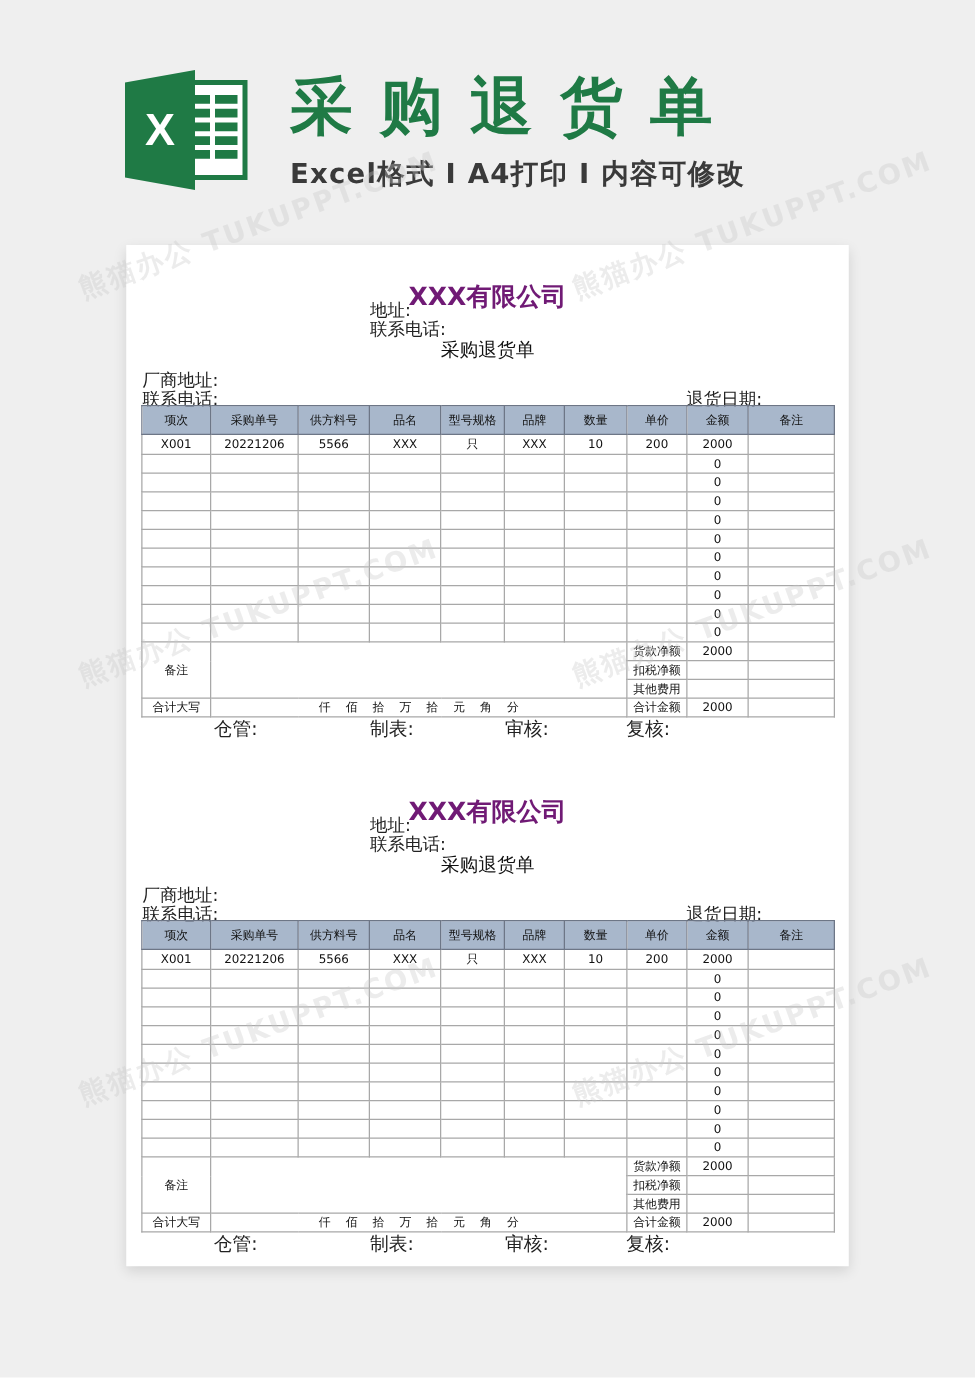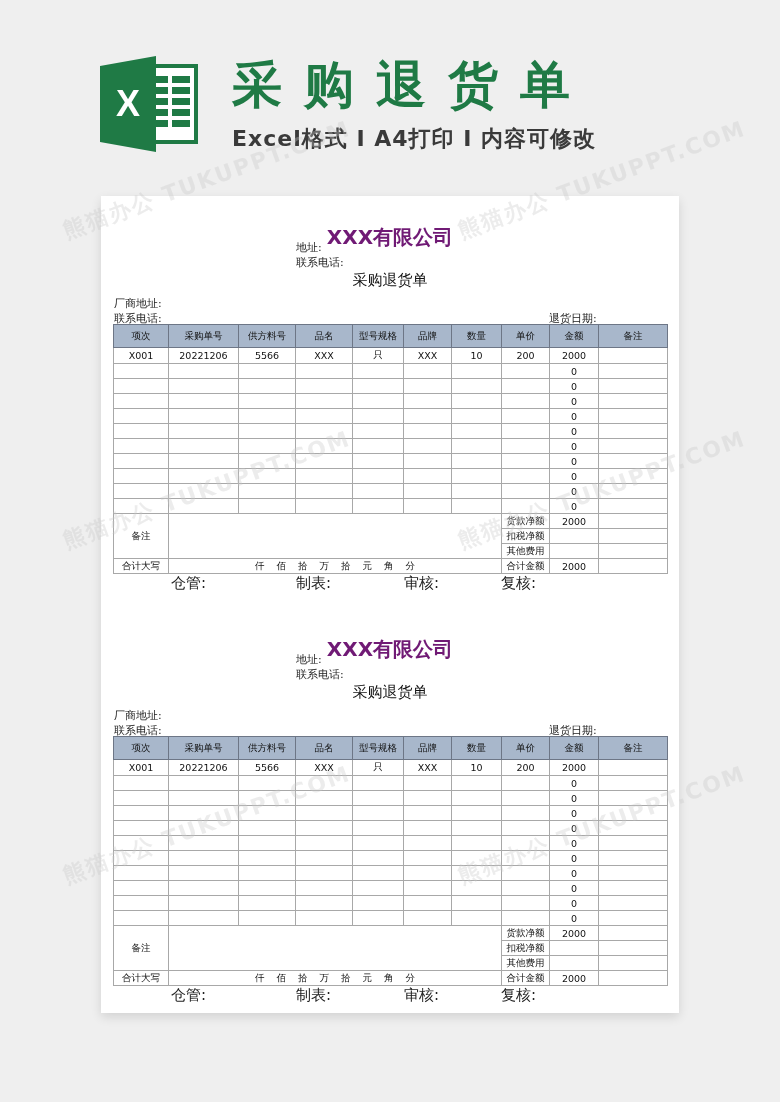--- a/index.html
+++ b/index.html
@@ -29,21 +29,21 @@
   }
   .paper {
     position: absolute; left: 101px; top: 196px; width: 578px; height: 817px;
     background: #fff; box-shadow: 0 4px 10px rgba(0,0,0,0.12);
   }
   .form { position: absolute; left: 0; width: 578px; height: 400px; }
   .company {
     position: absolute; top: 28px; left: 0; width: 578px; text-align: center;
     font-size: 20px; font-weight: bold; color: #701a75;
   }
-  .small { font-size: 11px; color: #222; position: absolute; white-space: nowrap; }
+  .small { font-size: 14px; color: #222; position: absolute; white-space: nowrap; }
   .doc-title {
     position: absolute; top: 75px; left: 0; width: 578px; text-align: center;
     font-size: 15px; color: #111;
   }
   table.grid {
     position: absolute; left: 12px; top: 128px; width: 554px;
     border-collapse: collapse; table-layout: fixed;
     border: 1.4px solid #555;
     font-size: 9.5px;
   }

